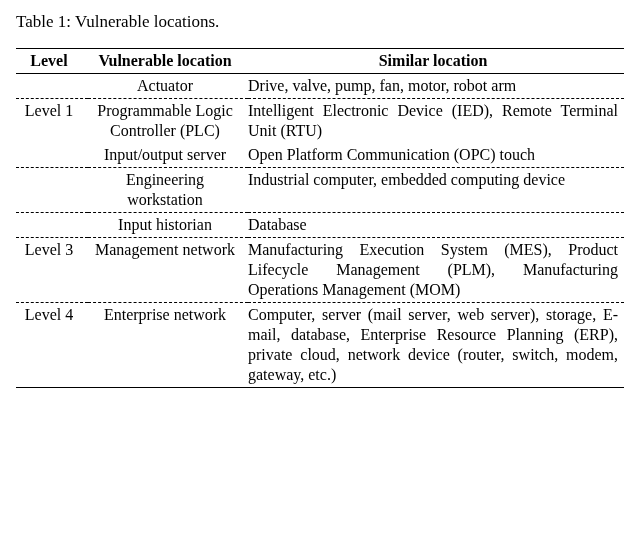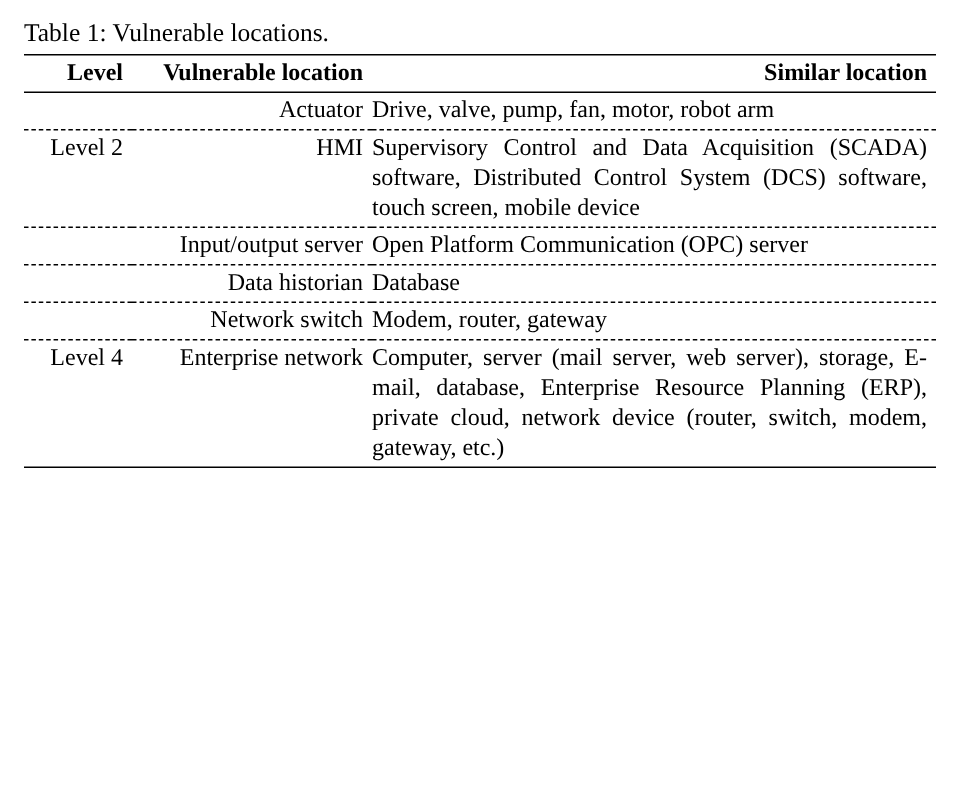--- a/index.html
+++ b/index.html
@@ -9,32 +9,32 @@
     background: #fff;
     font-family: "Times New Roman", Times, serif;
     font-size: 16px;
     color: #000;
   }
   .wrap {
     padding: 12px 16px 16px 16px;
   }
   .caption {
     font-size: 17px;
-    margin: 0 0 4px 0;
+    margin: 0 0 16px 0;
   }
   table {
     border-collapse: collapse;
     width: 100%;
     table-layout: fixed;
   }
   col.level { width: 72px; }
   col.vuln  { width: 160px; }
   col.sim   { width: auto; }
   th, td {
-    text-align: right;
+    text-align: center;
     vertical-align: top;
     padding: 2px 6px 2px 0;
     line-height: 1.25;
   }
   th {
     font-weight: bold;
     border-top: 1.4px solid #000;
     border-bottom: 0.7px solid #000;
   }
   tr.dash > td {
@@ -65,39 +65,44 @@
         <th>Vulnerable location</th>
         <th>Similar location</th>
       </tr>
     </thead>
     <tbody id="tbody">
         <tr class="dash">
           <td></td>
           <td>Actuator</td>
           <td class="sim">Drive, valve, pump, fan, motor, robot arm</td>
         </tr>
-        <tr class="dash">
-          <td>Level 2</td>
-          <td>HMI</td>
-          <td class="sim">Supervisory Control and Data Acquisition (SCADA) software, Distributed Control System (DCS) software, touch screen, mobile device</td>
+        <tr>
+          <td>Level 1</td>
+          <td>Programmable Logic Controller (PLC)</td>
+          <td class="sim">Intelligent Electronic Device (IED), Remote Terminal Unit (RTU)</td>
         </tr>
         <tr class="dash">
           <td></td>
           <td>Input/output server</td>
-          <td class="sim">Open Platform Communication (OPC) server</td>
+          <td class="sim">Open Platform Communication (OPC) touch</td>
         </tr>
         <tr class="dash">
           <td></td>
-          <td>Data historian</td>
+          <td>Engineering workstation</td>
+          <td class="sim">Industrial computer, embedded computing device</td>
+        </tr>
+        <tr class="dash">
+          <td></td>
+          <td>Input historian</td>
           <td class="sim">Database</td>
         </tr>
         <tr class="dash">
-          <td></td>
-          <td>Network switch</td>
-          <td class="sim">Modem, router, gateway</td>
+          <td>Level 3</td>
+          <td>Management network</td>
+          <td class="sim">Manufacturing Execution System (MES), Product Lifecycle Management (PLM), Manufacturing Operations Management (MOM)</td>
         </tr>
         <tr class="solid">
           <td>Level 4</td>
           <td>Enterprise network</td>
           <td class="sim">Computer, server (mail server, web server), storage, E-mail, database, Enterprise Resource Planning (ERP), private cloud, network device (router, switch, modem, gateway, etc.)</td>
         </tr>
       </tbody>
   </table>
 </div>
 

